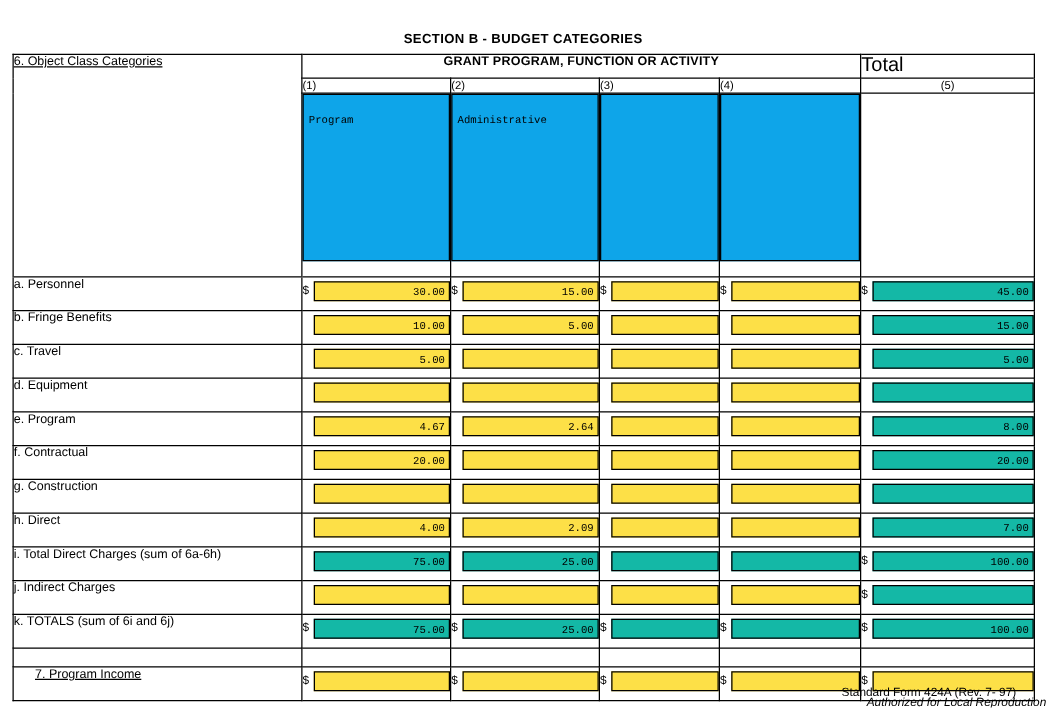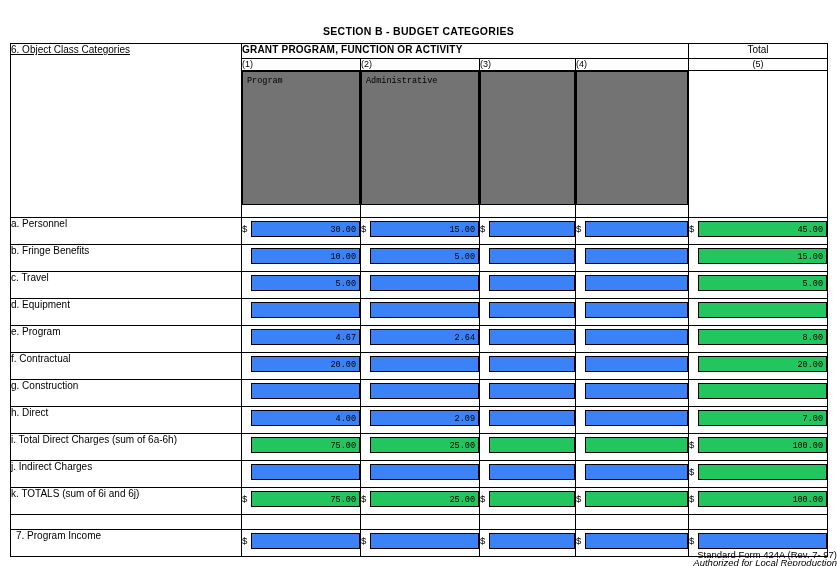--- a/index.html
+++ b/index.html
@@ -38,50 +38,50 @@
     white-space:nowrap;
   }
   .hdr-obj{
     height:18px;
     font-size:10px;
     padding:3px 0 0 5px;
     border-bottom:none !important;
     text-decoration:underline;
   }
   .hdr-grant{
-    text-align:left;
+    text-align:center;
     font-size:10px;
     font-weight:bold;
     letter-spacing:.2px;
     height:14px;
     padding-top:2px;
   }
   .hdr-total{
-    text-align:center;
-    font-size:10px;
+    text-align:left;
+    font-size:16px;
     height:14px;
     padding-top:2px;
     border-bottom:none !important;
   }
   .colnum{
     font-size:9px;
     padding:1px 0 0 3px;
     height:11px;
   }
   .colnum.center{text-align:center;padding-left:0;}
 
   
   .bigcell{height:140px;padding:3px;}
   .bigbox{
     border:1px solid #000000;
     height:134px;
-    background:#737373;
+    background:#0ea5e9;
     font-family:"Liberation Mono", monospace;
     font-size:8.5px;
-    padding:4px 4px;
+    padding:15px 4px;
     box-sizing:border-box;
     overflow:hidden;
   }
   .bigcell.nobox{padding:3px;}
 
   
   .money{
     height:26px;
     vertical-align:middle;
     padding:0 3px;
@@ -95,39 +95,39 @@
     width:9px;
     font-size:9.5px;
     line-height:22px;
     flex:0 0 auto;
   }
   .dollar.hidden{visibility:hidden;}
   .fld{
     flex:1 1 auto;
     height:16px;
     border:1px solid #000000;
-    background:#3b82f6;
+    background:#fde047;
     font-family:"Liberation Mono", monospace;
     font-size:8.5px;
     text-align:right;
     padding:1px 3px 0 0;
     box-sizing:border-box;
     line-height:14px;
     overflow:hidden;
     white-space:nowrap;
   }
-  .fld.ro{background:#22c55e;}
+  .fld.ro{background:#14b8a6;}
   .spacer-row td{height:14px;border-left:1px solid #000;border-right:1px solid #000;border-top:1px solid #000;border-bottom:1px solid #000;}
 
   .footer-center{
     position:absolute;left:0;top:540px;width:837px;
     text-align:right;font-size:9.5px;font-style:italic;
   }
   .footer-right{
-    position:absolute;right:0;top:531px;
+    position:absolute;right:24px;top:531px;
     text-align:right;font-size:9.5px;line-height:13px;
   }
 </style>
 </head>
 <body>
 
 <div class="page">
 
   <div class="section-title">SECTION B - BUDGET CATEGORIES</div>
 
@@ -542,21 +542,21 @@
     <tbody>
       <tr class="spacer-row">
         <td></td>
         <td></td>
         <td></td>
         <td></td>
         <td></td>
         <td></td>
       </tr>
       <tr id="income-row">
-          <td class="row-lbl" style="padding-left: 5px;">7. Program Income</td>
+          <td class="row-lbl" style="padding-left: 17px; text-decoration: underline;">7. Program Income</td>
           <td class="money">
             <div class="mwrap">
               <span class="dollar">$</span>
               <div class="fld"></div>
             </div>
           </td>
           <td class="money">
             <div class="mwrap">
               <span class="dollar">$</span>
               <div class="fld"></div>

